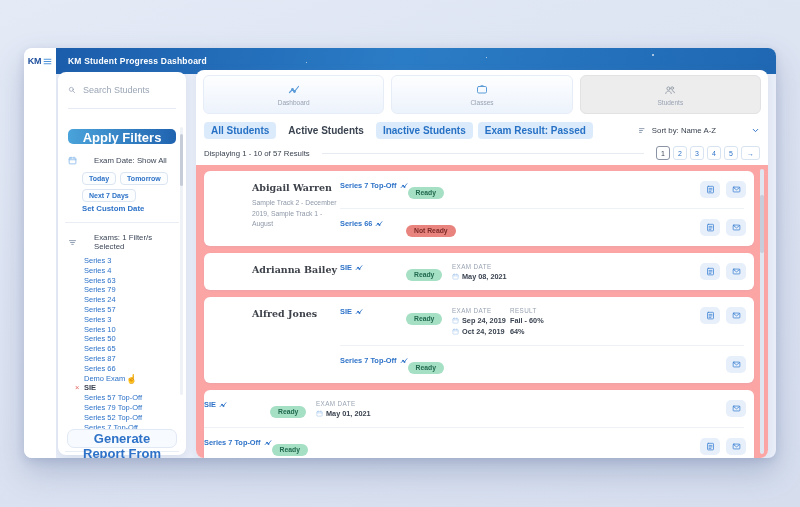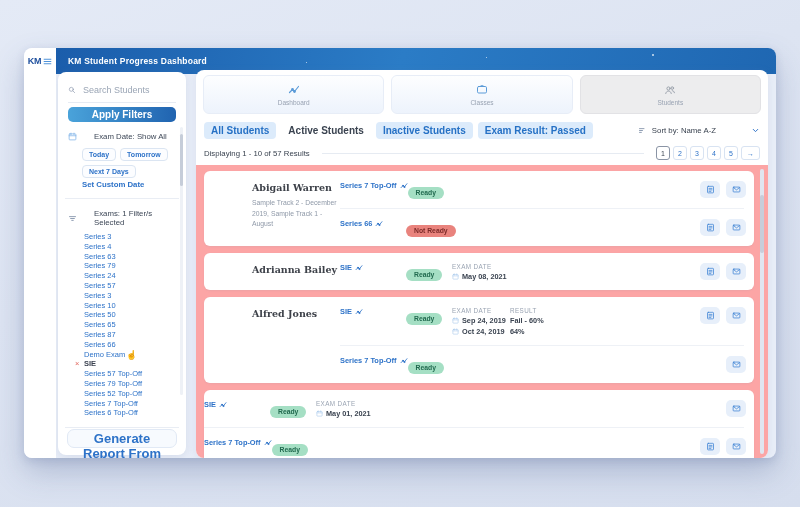--- a/index.html
+++ b/index.html
@@ -19,26 +19,26 @@
   
   .app-header{position:absolute;left:32px;right:0;top:0;height:26px;
     background:linear-gradient(105deg,#1b5dab 0%,#2b7cc6 48%,#1f67b2 100%);
     display:flex;align-items:center;padding-left:12px;z-index:1;}
   .app-title{color:#fff;font-size:8.5px;font-weight:bold;letter-spacing:.2px;}
   .star{position:absolute;background:rgba(255,255,255,.8);border-radius:50%;}
   
   .sidebar{position:absolute;left:34px;top:24px;width:128px;height:383px;background:#fff;
     border-radius:8px;box-shadow:0 2px 8px rgba(120,140,180,.18);z-index:5;
     padding:10px 10px 0;box-sizing:border-box;}
-  .search-row{display:flex;align-items:center;gap:5px;border-bottom:1px solid #e6ebf3;padding:2px 0 6px;}
+  .search-row{display:flex;align-items:center;gap:5px;border-bottom:1px solid #e6ebf3;padding:2px 0 12px;}
   .search-row .i{font-size:8px;color:#8c99ad;}
   .search-input{border:none;outline:none;width:90px;font-size:9px;color:#6b7687;background:transparent;font-family:"Liberation Sans",sans-serif;}
   .search-input::placeholder{color:#9aa5b5;}
-  .apply-btn{margin-top:4px;width:100%;height:15px;border:none;border-radius:5px;cursor:pointer;
-    background:linear-gradient(90deg,#4aa3da,#2063b0);color:#fff;font-size:10px;font-weight:bold;font-family:"Liberation Sans",sans-serif;}
+  .apply-btn{margin-top:20px;width:100%;height:15px;border:none;border-radius:5px;cursor:pointer;
+    background:linear-gradient(90deg,#4aa3da,#2063b0);color:#fff;font-size:13px;font-weight:bold;font-family:"Liberation Sans",sans-serif;}
   .filter-head{display:flex;align-items:center;gap:17px;margin-top:10px;font-size:7.8px;color:#3c4656;}
   .filter-head .i{font-size:9px;}
   .i-cal{color:#7fb3e8;} .i-fun{color:#8494ab;}
   .date-btns{display:flex;flex-wrap:wrap;gap:4px;margin:7px 0 0 14px;width:96px;}
   .date-btn{border:1px solid #dbe5f2;background:#fcfdff;color:#2d72c8;font-size:7px;font-weight:bold;
     padding:2px 6px;border-radius:4px;cursor:pointer;font-family:"Liberation Sans",sans-serif;}
   .custom-date{margin:2px 0 0 14px;color:#2d72c8;font-size:7.8px;font-weight:bold;cursor:pointer;}
   .sb-divider{height:1px;background:#e9edf4;margin:9px -3px 0;}
   .exam-list{list-style:none;margin:5px 0 0 16px;padding:0;}
   .exam-list li{font-size:7.5px;line-height:9.8px;color:#2d72c8;position:relative;cursor:pointer;white-space:nowrap;}

